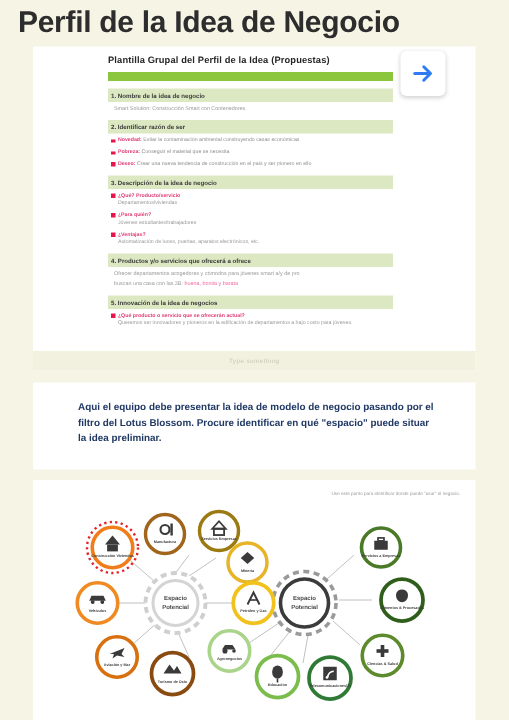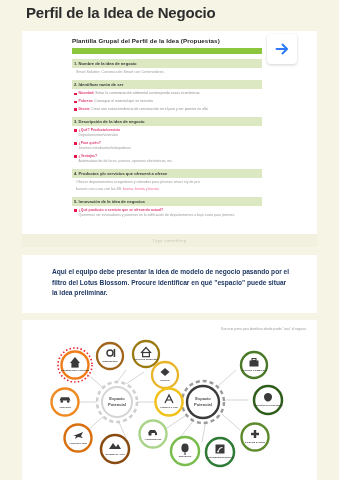--- a/index.html
+++ b/index.html
@@ -6,22 +6,22 @@
   body{
     width:339px;height:480px;overflow:hidden;
     background:#f6f4e4;
     font-family:"Liberation Sans", sans-serif;
     -webkit-font-smoothing:antialiased;
   }
   .page{position:relative;width:339px;height:480px;}
 
   
   .page-title{
-    position:absolute;left:26px;top:4px;
-    font-size:15px;font-weight:bold;color:#2d2d2d;
+    position:absolute;left:12px;top:4px;
+    font-size:20px;font-weight:bold;color:#2d2d2d;
     letter-spacing:-0.2px;white-space:nowrap;
   }
 
   
   .doc-card{
     position:absolute;left:22px;top:31px;width:295px;height:216px;
     background:#ffffff;
   }
   .doc-inner{position:absolute;left:50px;top:5px;width:190px;}
   .doc-heading{

